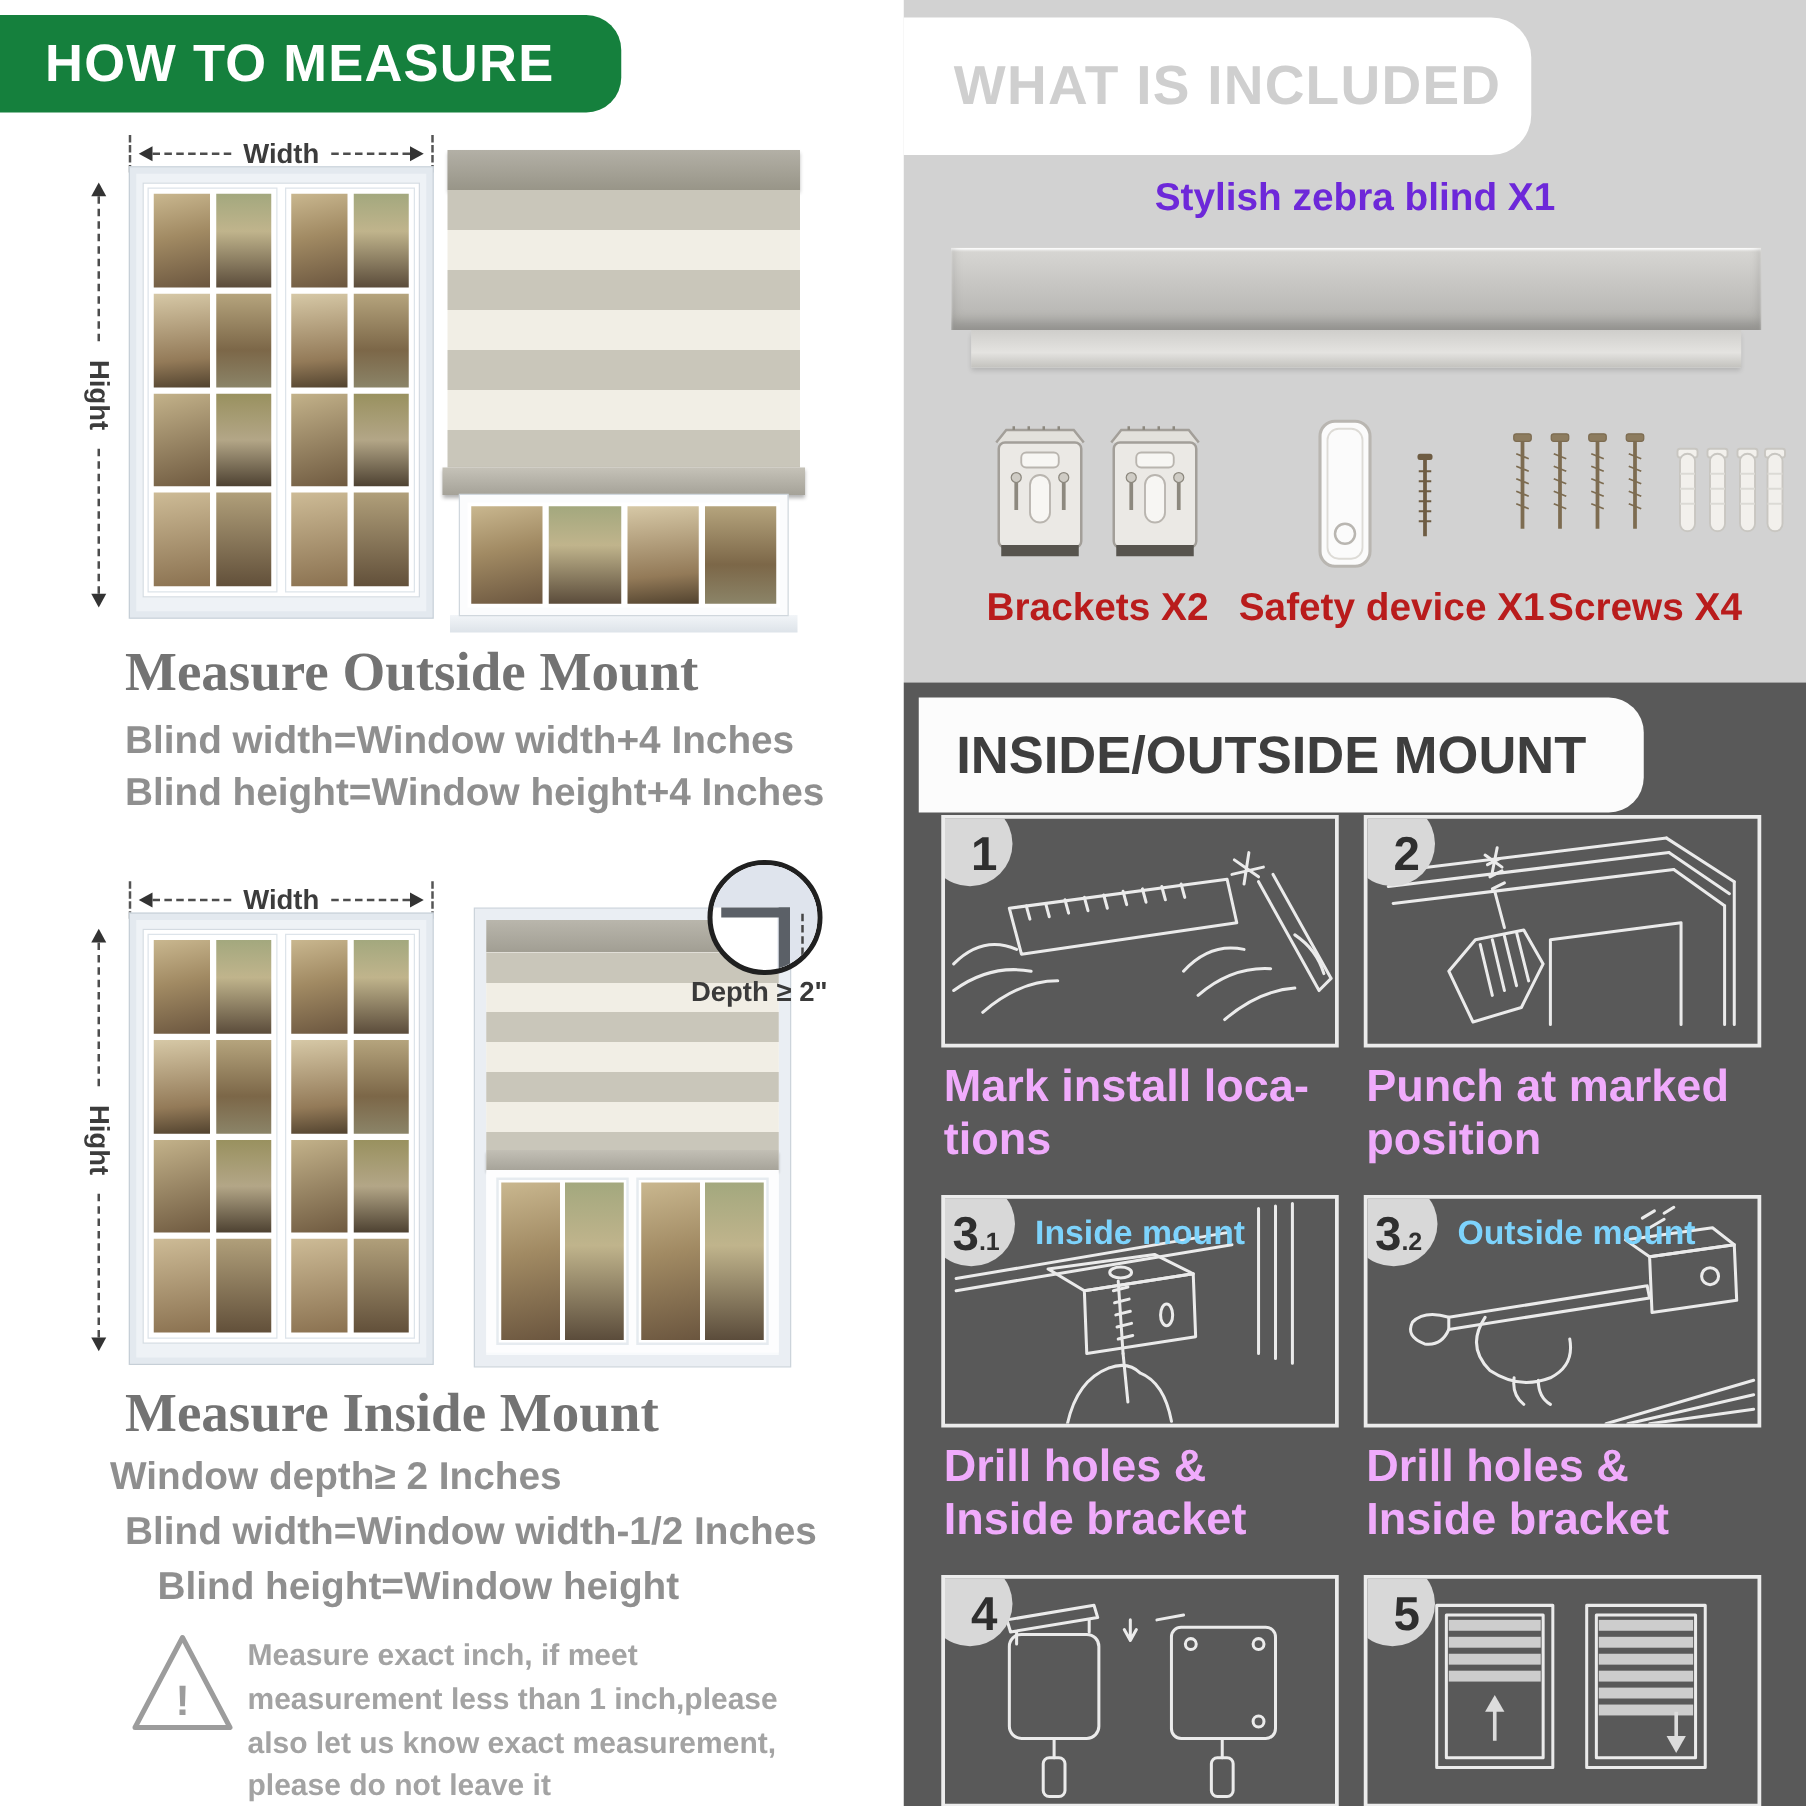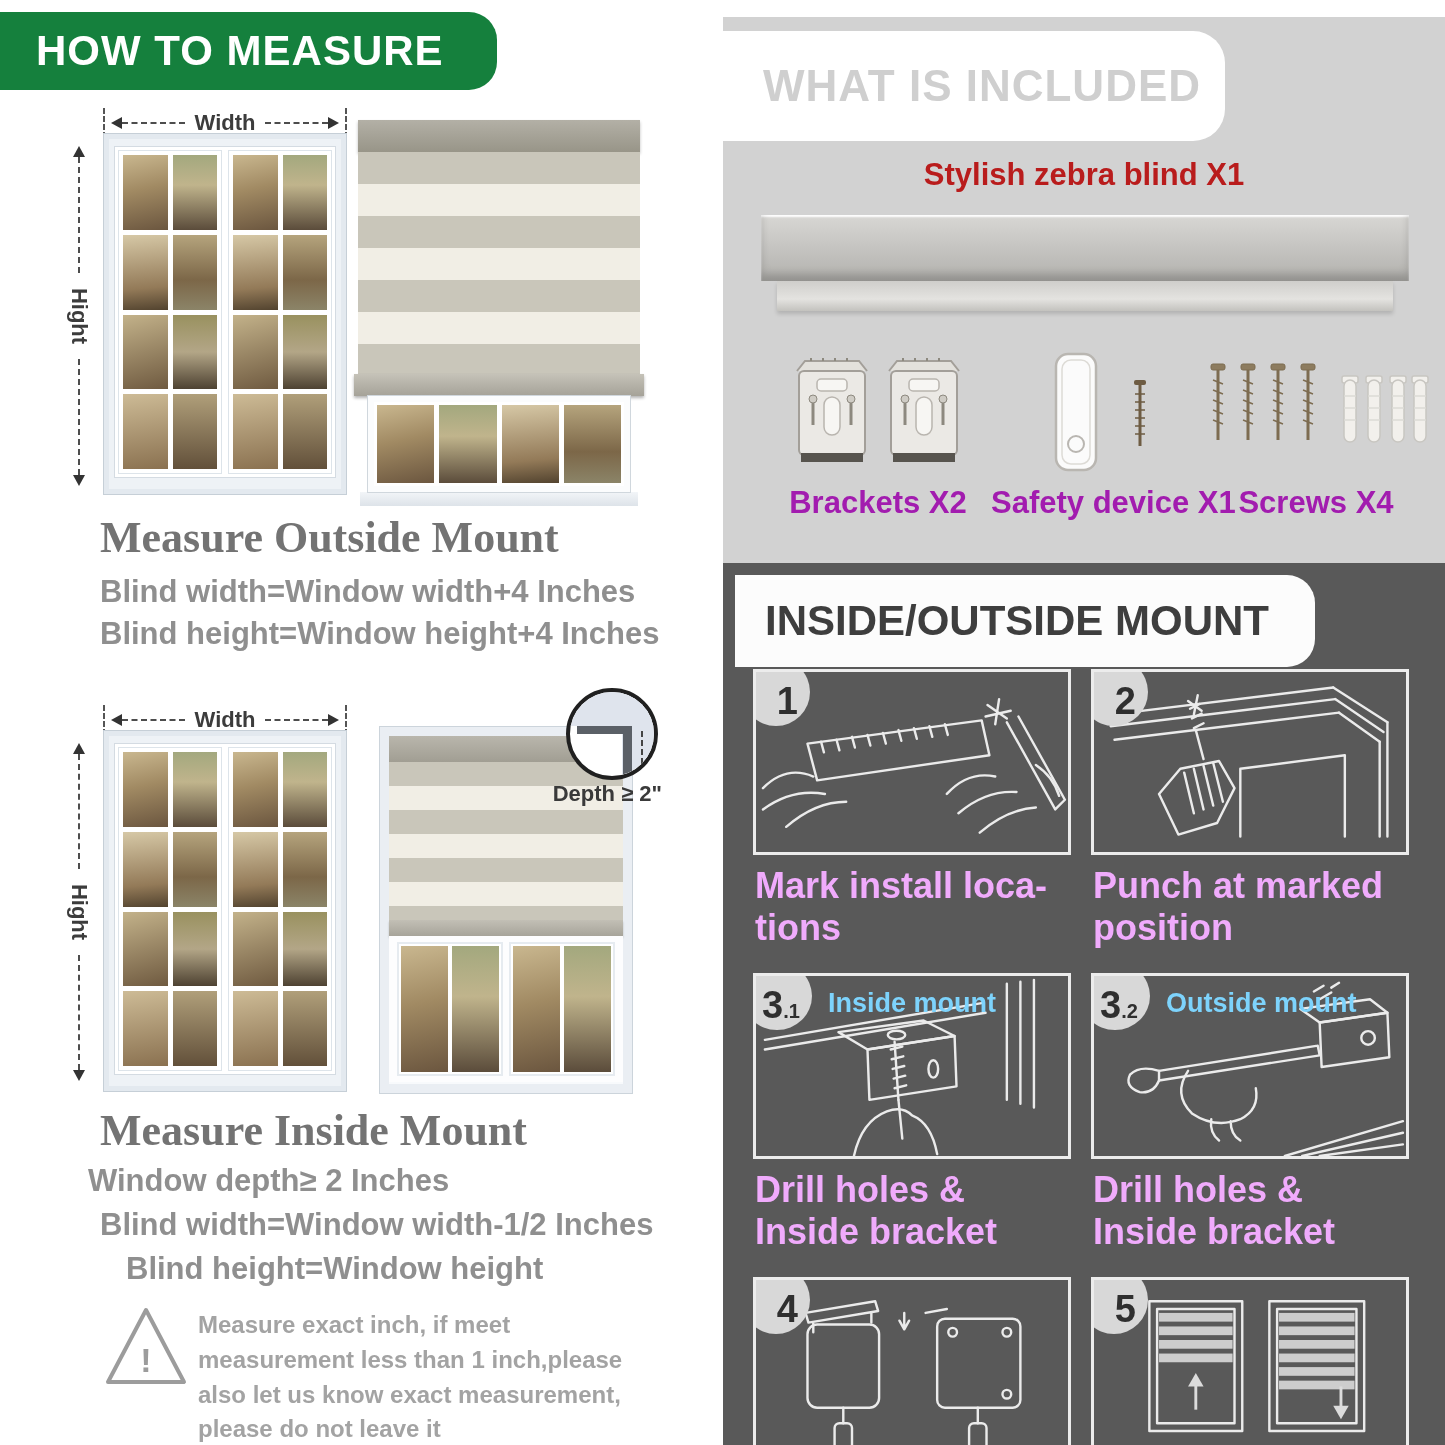--- a/index.html
+++ b/index.html
@@ -73,35 +73,35 @@
   .depth-label{position:absolute;left:540px;top:781px;width:122px;text-align:right;
     font-size:22px;font-weight:bold;color:#3a3a3a;white-space:nowrap;}
 
   .h2{position:absolute;font-size:44px;font-weight:bold;color:#737373;font-family:Liberation Serif, serif;}
   .subline{position:absolute;font-size:31px;font-weight:bold;color:#8f8f8f;}
   .warn-text{position:absolute;left:198px;top:1308px;width:452px;font-size:24px;font-weight:600;
     color:#a3a3a3;line-height:1.45;}
   .warn-tri{position:absolute;left:100px;top:1300px;}
 
   
-  .right-col{position:absolute;left:723px;top:17px;width:722px;height:1086px;}
+  .right-col{position:absolute;left:723px;top:0;width:722px;height:1086px;}
   .included{position:absolute;left:0;top:0;width:722px;height:546px;background:#d2d2d2;}
   .included-badge{position:absolute;left:0;top:14px;width:502px;height:110px;background:#fff;
     border-radius:0 32px 32px 0;color:#cfcfcf;font-size:44px;font-weight:bold;letter-spacing:1px;
     line-height:110px;padding-left:40px;}
   .product-label{position:absolute;left:0;top:140px;width:100%;text-align:center;
-    font-size:31px;font-weight:bold;color:#b91c1c;}
+    font-size:31px;font-weight:bold;color:#6d28d9;}
   .rail1{position:absolute;left:38px;top:198px;width:648px;height:66px;
     background:linear-gradient(180deg,#d8d7d4 0%,#c3c2bf 55%,#b2b1ad 100%);
     box-shadow:inset 0 -7px 9px rgba(0,0,0,.18),inset 0 2px 2px #fff;}
   .rail2{position:absolute;left:54px;top:264px;width:616px;height:30px;
     background:linear-gradient(180deg,#cfcecb,#e4e3e0 60%,#c3c2be);box-shadow:0 3px 4px rgba(0,0,0,.15);}
   .inc-item{position:absolute;top:332px;text-align:center;}
   .inc-item .icon-box{height:128px;display:flex;align-items:center;justify-content:center;}
-  .inc-label{margin-top:8px;font-size:31px;font-weight:bold;color:#a21caf;white-space:nowrap;}
+  .inc-label{margin-top:8px;font-size:31px;font-weight:bold;color:#b91c1c;white-space:nowrap;}
 
   .mount{position:absolute;left:0;top:546px;width:722px;height:899px;background:#595959;}
   .mount-badge{position:absolute;left:12px;top:12px;width:580px;height:92px;background:#fcfcfc;
     border-radius:0 28px 28px 0;color:#3e3e3e;font-size:42px;font-weight:bold;
     line-height:92px;padding-left:30px;}
   .steps{position:absolute;left:30px;right:36px;top:106px;display:grid;
     grid-template-columns:1fr 1fr;column-gap:20px;}
   .panel{position:relative;height:186px;border:3px solid #ececec;overflow:hidden;}
   .panel svg{position:absolute;left:0;top:0;width:100%;height:100%;}
   .num-badge{position:absolute;left:-14px;top:-14px;min-width:68px;height:68px;border-radius:50%;

